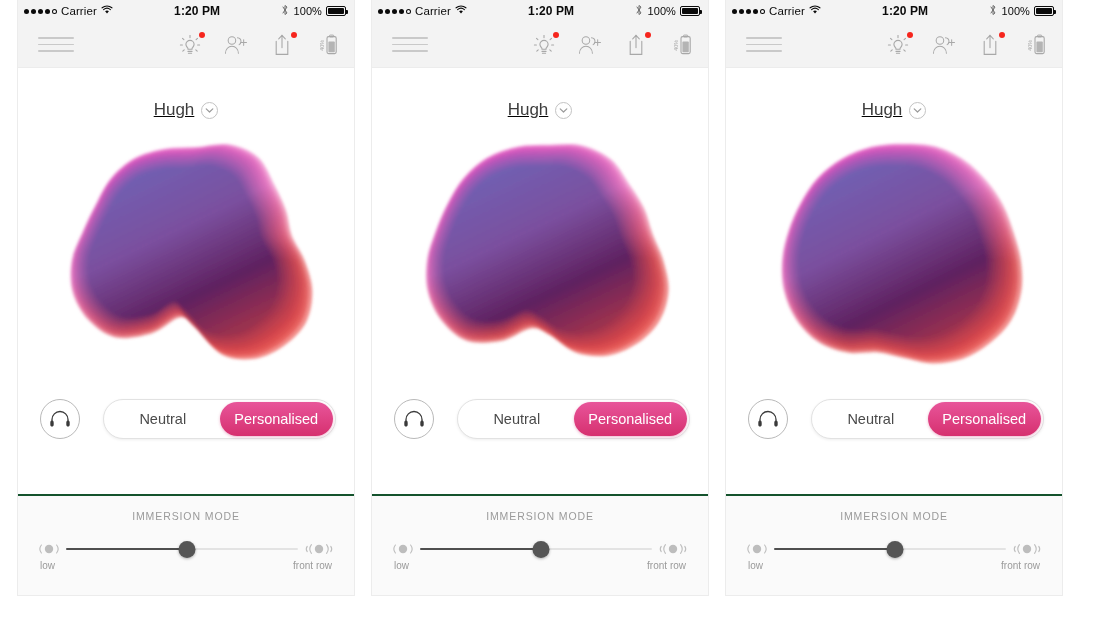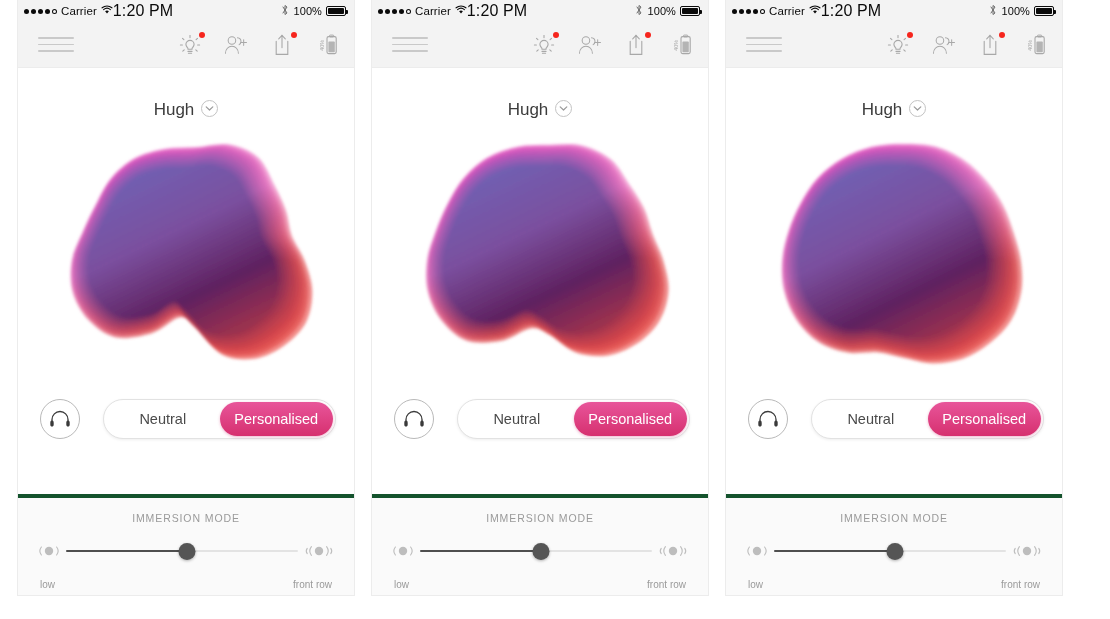--- a/index.html
+++ b/index.html
@@ -35,21 +35,21 @@
     background:#f3f3f3;
     display:flex;
     align-items:center;
     padding:0 8px 0 6px;
     box-sizing:border-box;
     font-size:11.5px;
     color:#0a0a0a;
     letter-spacing:.1px;
   }
   .sb-left{display:flex;align-items:center;gap:4px;flex:0 0 auto;}
-  .sb-mid{flex:1 1 auto;font-weight:normal;font-size:16px;}
+  .sb-mid{flex:1 1 auto;text-align:center;font-weight:bold;font-size:12px;}
   .sb-right{display:flex;align-items:center;gap:4px;flex:0 0 auto;}
   .dots{display:flex;align-items:center;gap:2px;}
   .dot{width:5px;height:5px;border-radius:50%;background:#0a0a0a;}
   .dot.hollow{background:transparent;box-shadow:inset 0 0 0 1px #0a0a0a;}
   .carrier{font-size:11.5px;}
   .batt-pct{font-size:11px;}
   .batt{
     width:20px;height:9.5px;border:1px solid #0a0a0a;border-radius:2px;
     position:relative;box-sizing:border-box;padding:1px;
   }
@@ -85,22 +85,23 @@
   .content{
     flex:1 1 auto;
     background:#ffffff;
     position:relative;
     display:flex;
     flex-direction:column;
     align-items:center;
   }
   .profile{
     margin-top:32px;
-    display:flex;align-items:flex-start;gap:7px;
+    display:flex;align-items:center;gap:7px;
     cursor:pointer;
+    text-decoration:underline;
   }
   .profile-name{font-size:17px;color:#3c3c3c;}
   .chev-circle{
     width:15px;height:15px;border-radius:50%;
     border:1px solid #c3c3c3;
     display:flex;align-items:center;justify-content:center;
   }
   .chev-circle svg{display:block;}
 
   
@@ -154,21 +155,21 @@
     background:linear-gradient(180deg,#e8559a 0%,#d6306f 100%);
     color:#ffffff;
     box-shadow:0 1px 3px rgba(200,40,110,.35);
   }
 
   
   .immersion{
     flex:0 0 auto;
     height:101px;
     background:#fafafa;
-    border-top:4px solid #14532d;
+    border-top:2px solid #14532d;
     padding:14px 20px 0 20px;
     box-sizing:border-box;
   }
   .imm-title{
     text-align:center;
     font-size:10.5px;
     letter-spacing:.9px;
     color:#9a9a9a;
   }
   .sliderrow{
@@ -189,21 +190,21 @@
     position:absolute;
     width:17px;height:17px;border-radius:50%;
     background:#555555;
     transform:translateX(-50%);
     box-shadow:0 1px 3px rgba(0,0,0,.3);
     cursor:grab;
   }
   .endlabels{
     display:flex;justify-content:space-between;
     font-size:10px;color:#9a9a9a;
-    margin-top:19px;
+    margin-top:2px;
     padding:0 2px;
   }
 </style>
 </head>
 <body>
 
 <div class="stage">
     <div class="phone">
     <div class="statusbar">
       <div class="sb-left">

